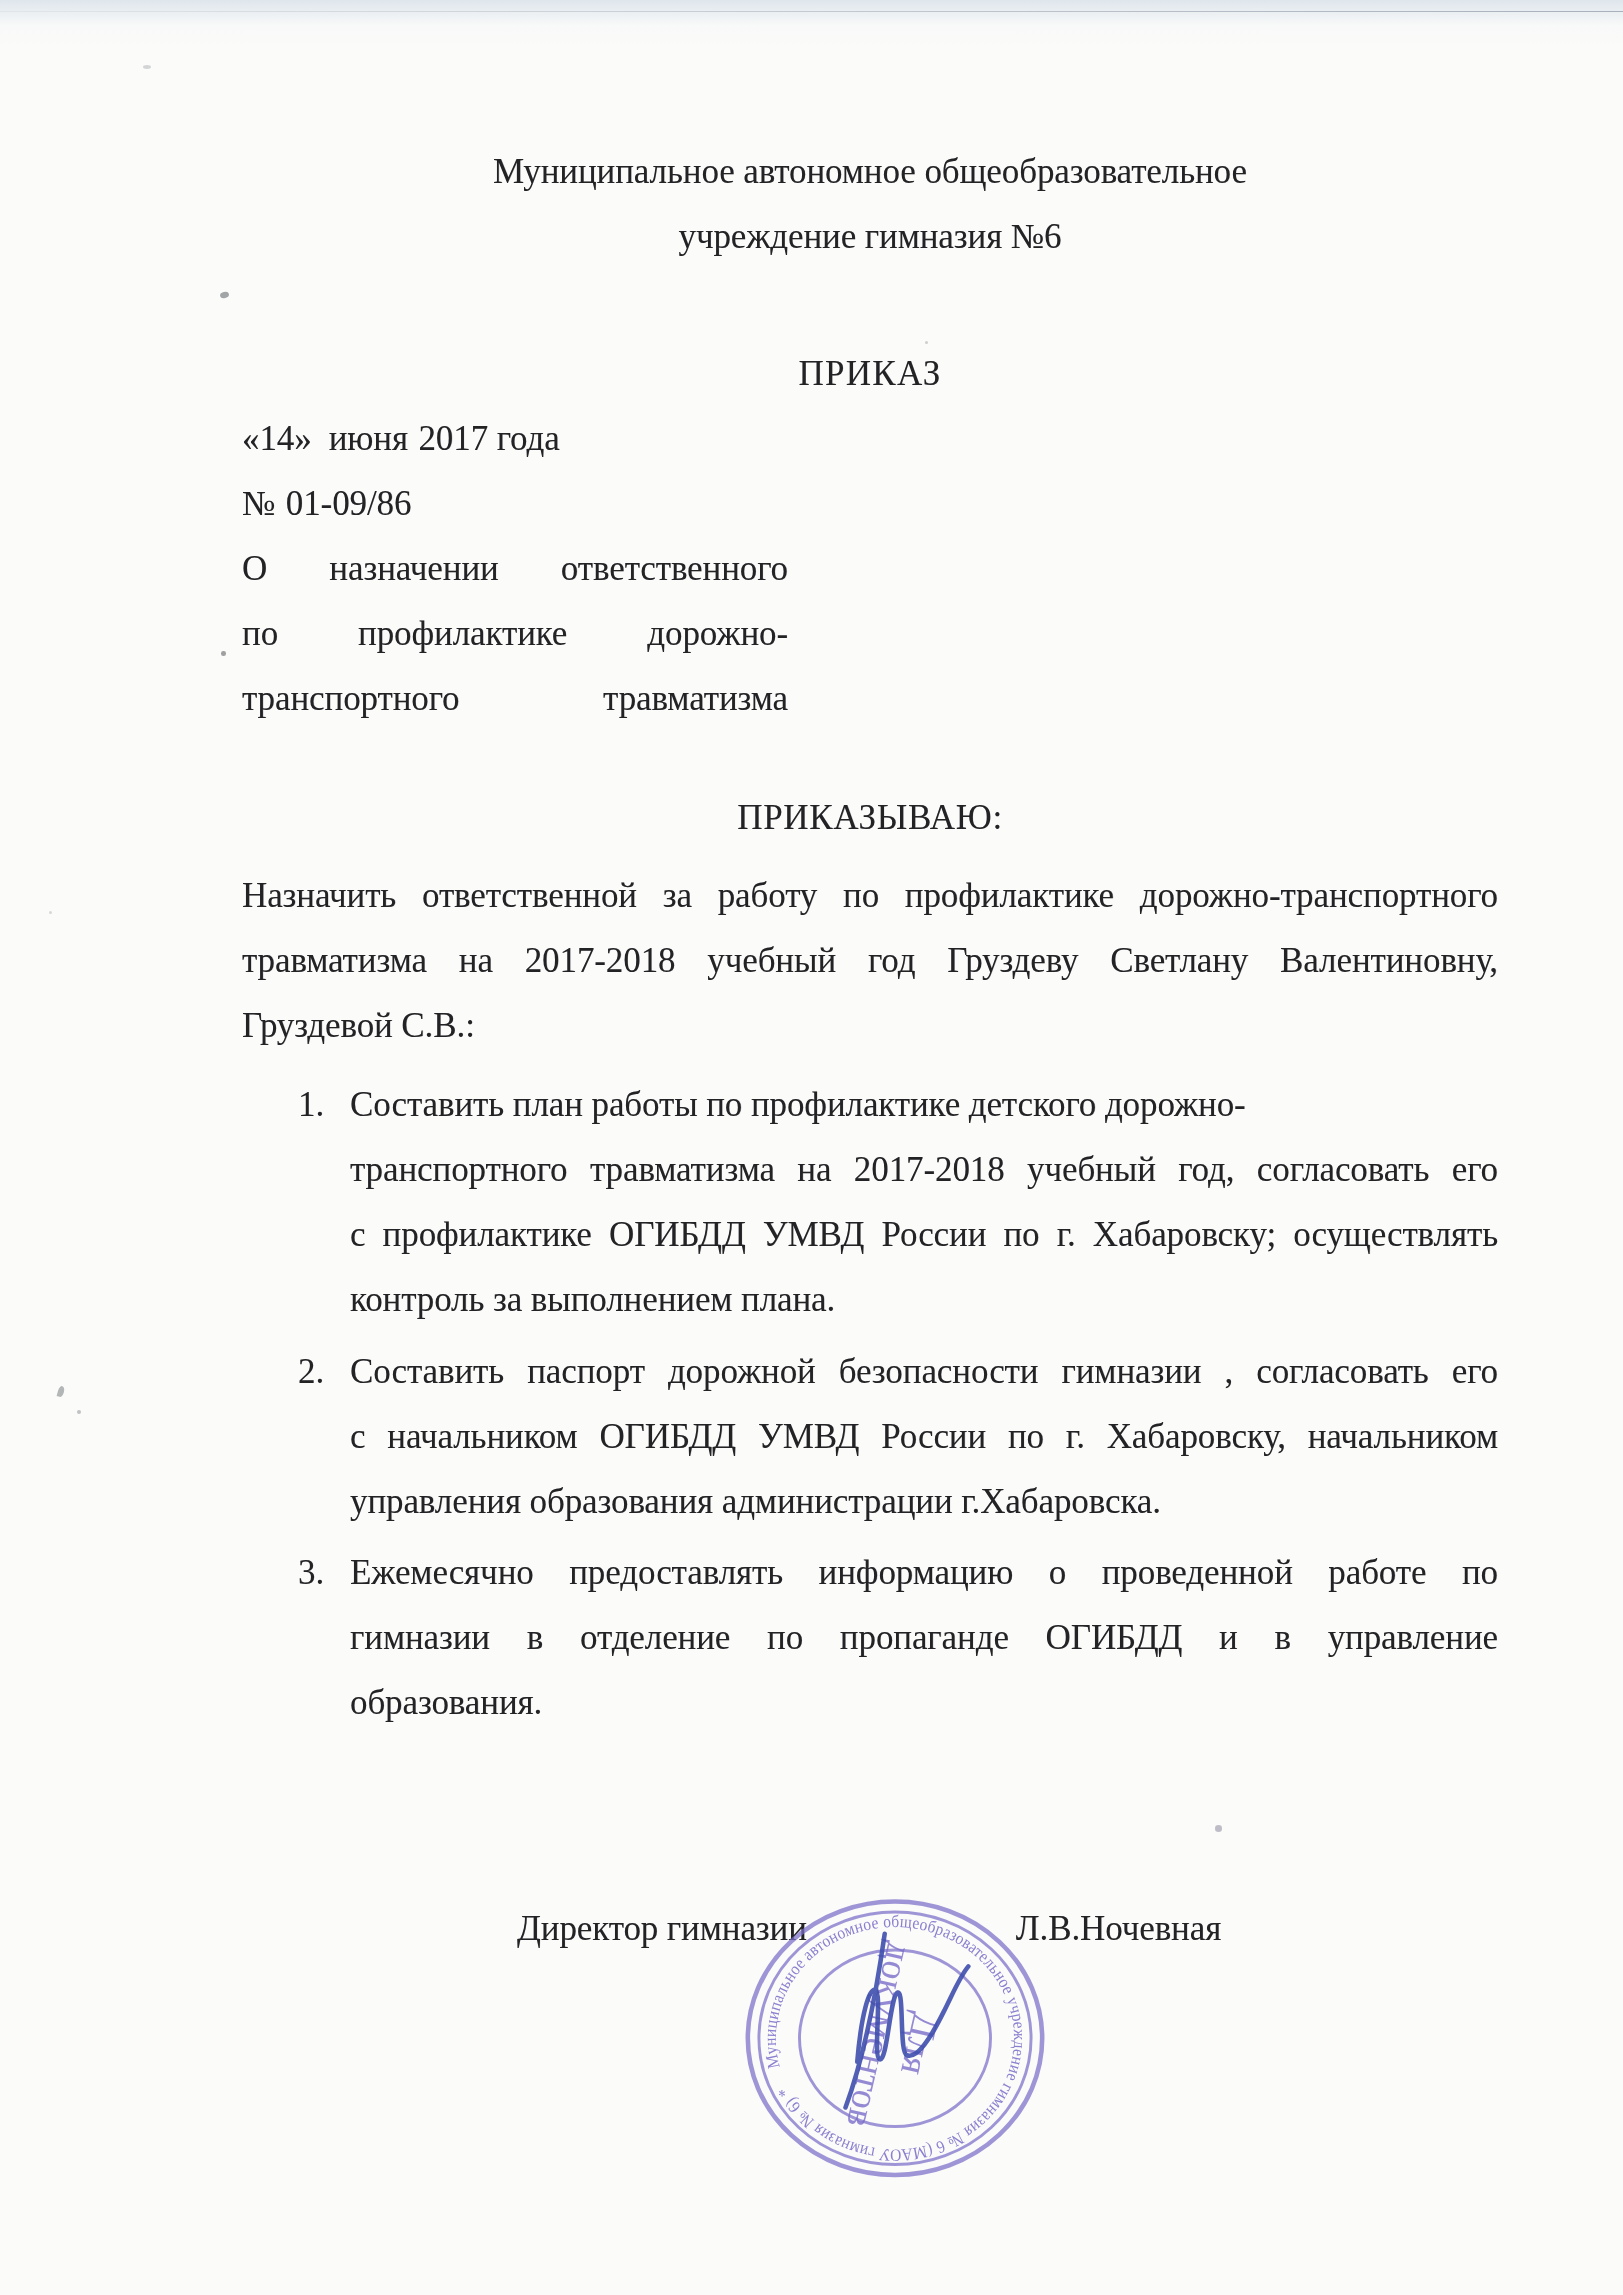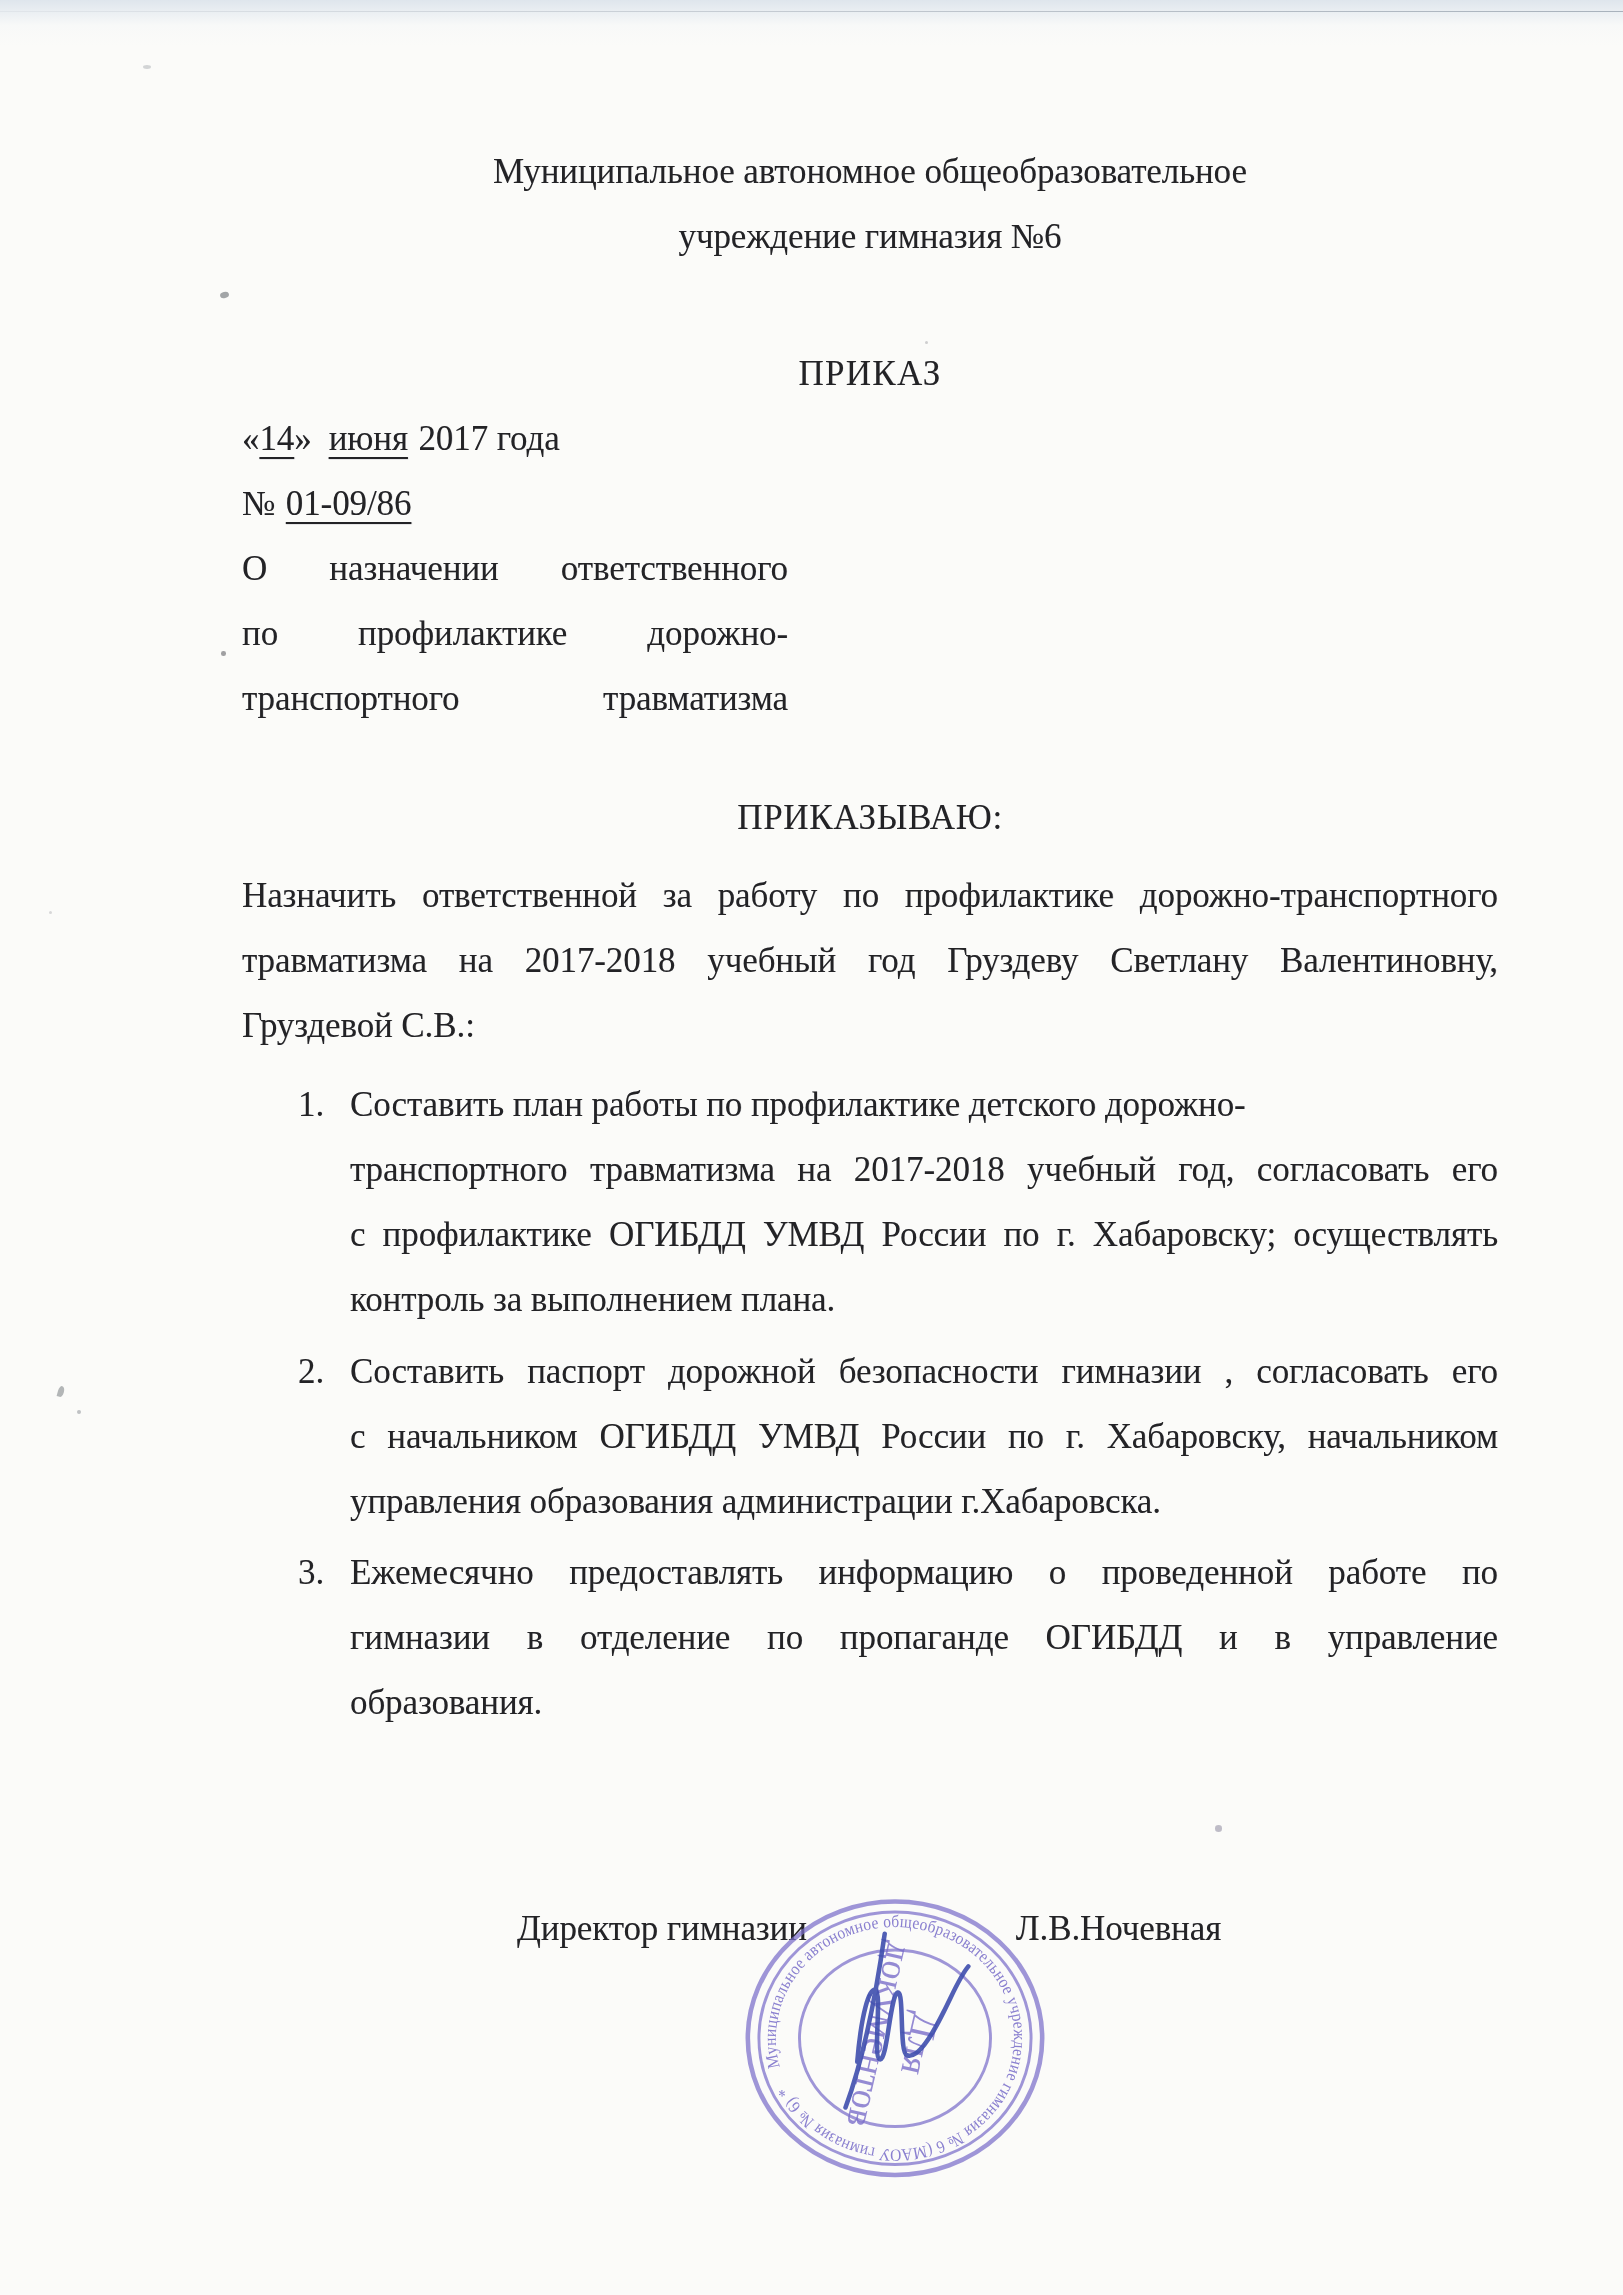--- a/index.html
+++ b/index.html
@@ -27,21 +27,21 @@
   .center { text-align:center; }
   .j { text-align:justify; text-align-last:justify; }
   .subj { width:546px; }
   .order-title { letter-spacing:1.3px; margin-top:72px; }
   .command { letter-spacing:0.7px; margin-top:54px; }
   .order-body { margin-top:13px; }
   .items { margin-top:14.4px; }
   .item { position:relative; padding-left:108px; }
   .item + .item { margin-top:6.5px; }
   .item .num { position:absolute; left:56px; top:0; height:65px; line-height:65px; }
-  .u { text-decoration:underline; text-decoration-thickness:2.3px; text-underline-offset:6.5px;text-align:center; }
+  .u { text-decoration-thickness:2.3px; text-underline-offset:6.5px;text-align:center; }
   .mgap { margin-left:17px; }
   .ygap { margin-left:10.5px; }
   .sig-row {
     position:absolute; left:242px; top:1896px; width:1256px; height:65px;
     line-height:65px; font-size:35px; letter-spacing:-0.1px;
     text-shadow:0.3px 0.4px 0.6px rgba(50,50,70,.28);
   }
   .sig-role { margin-left:275px; }
   .sig-name { margin-left:209px; }
   svg.stamp, svg.ink { position:absolute; }

